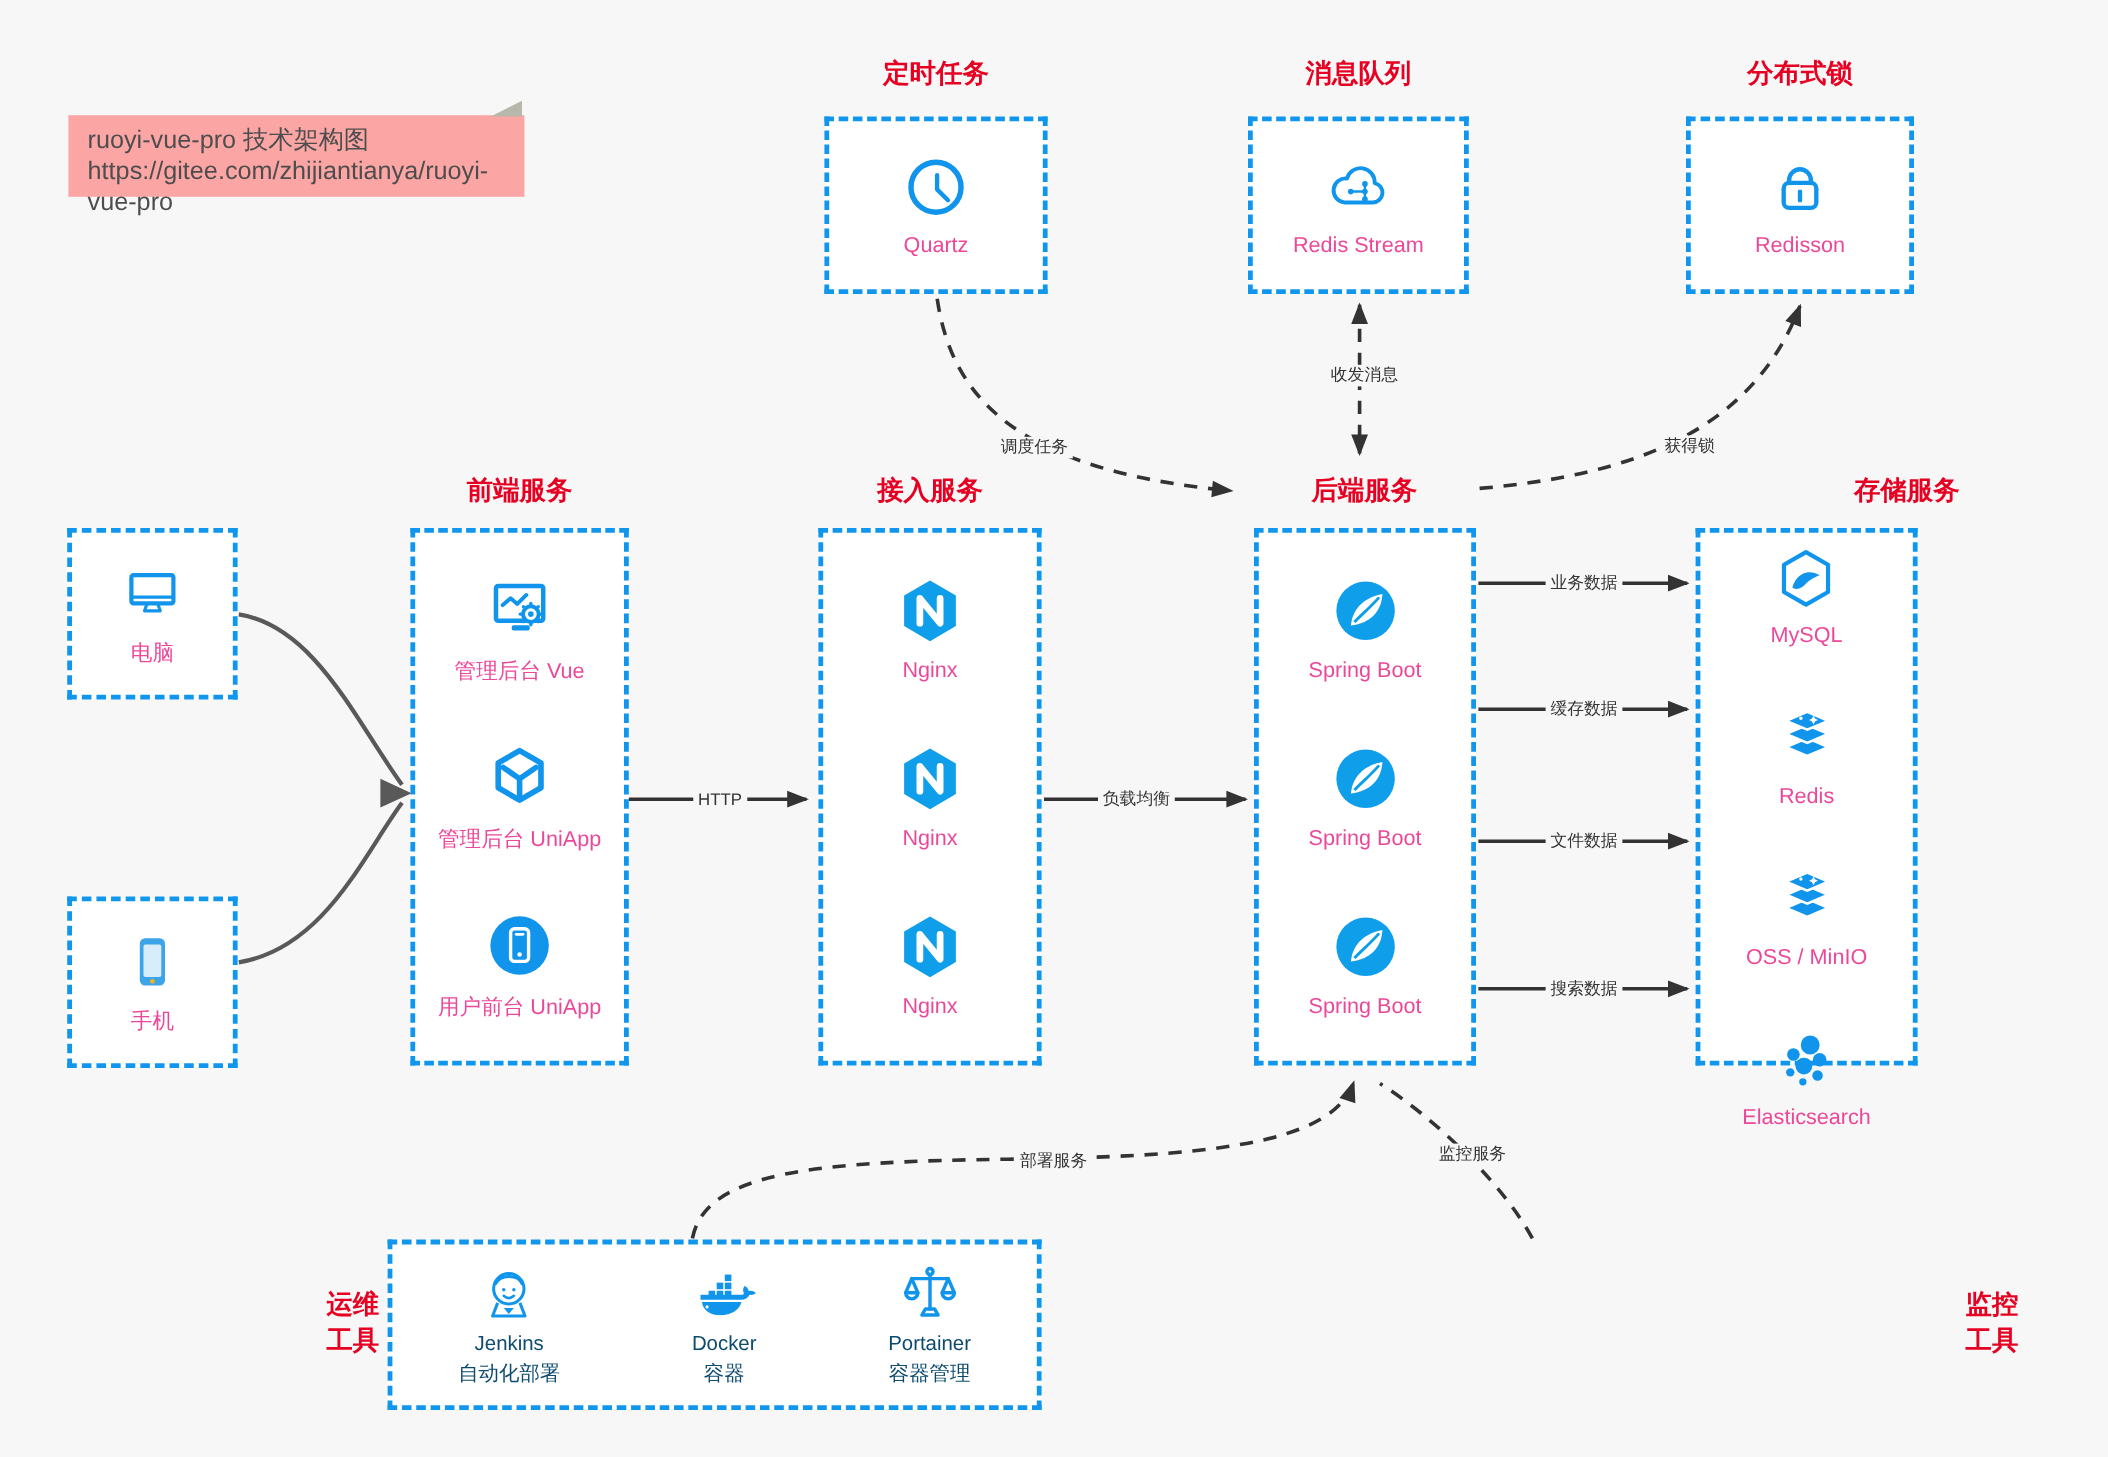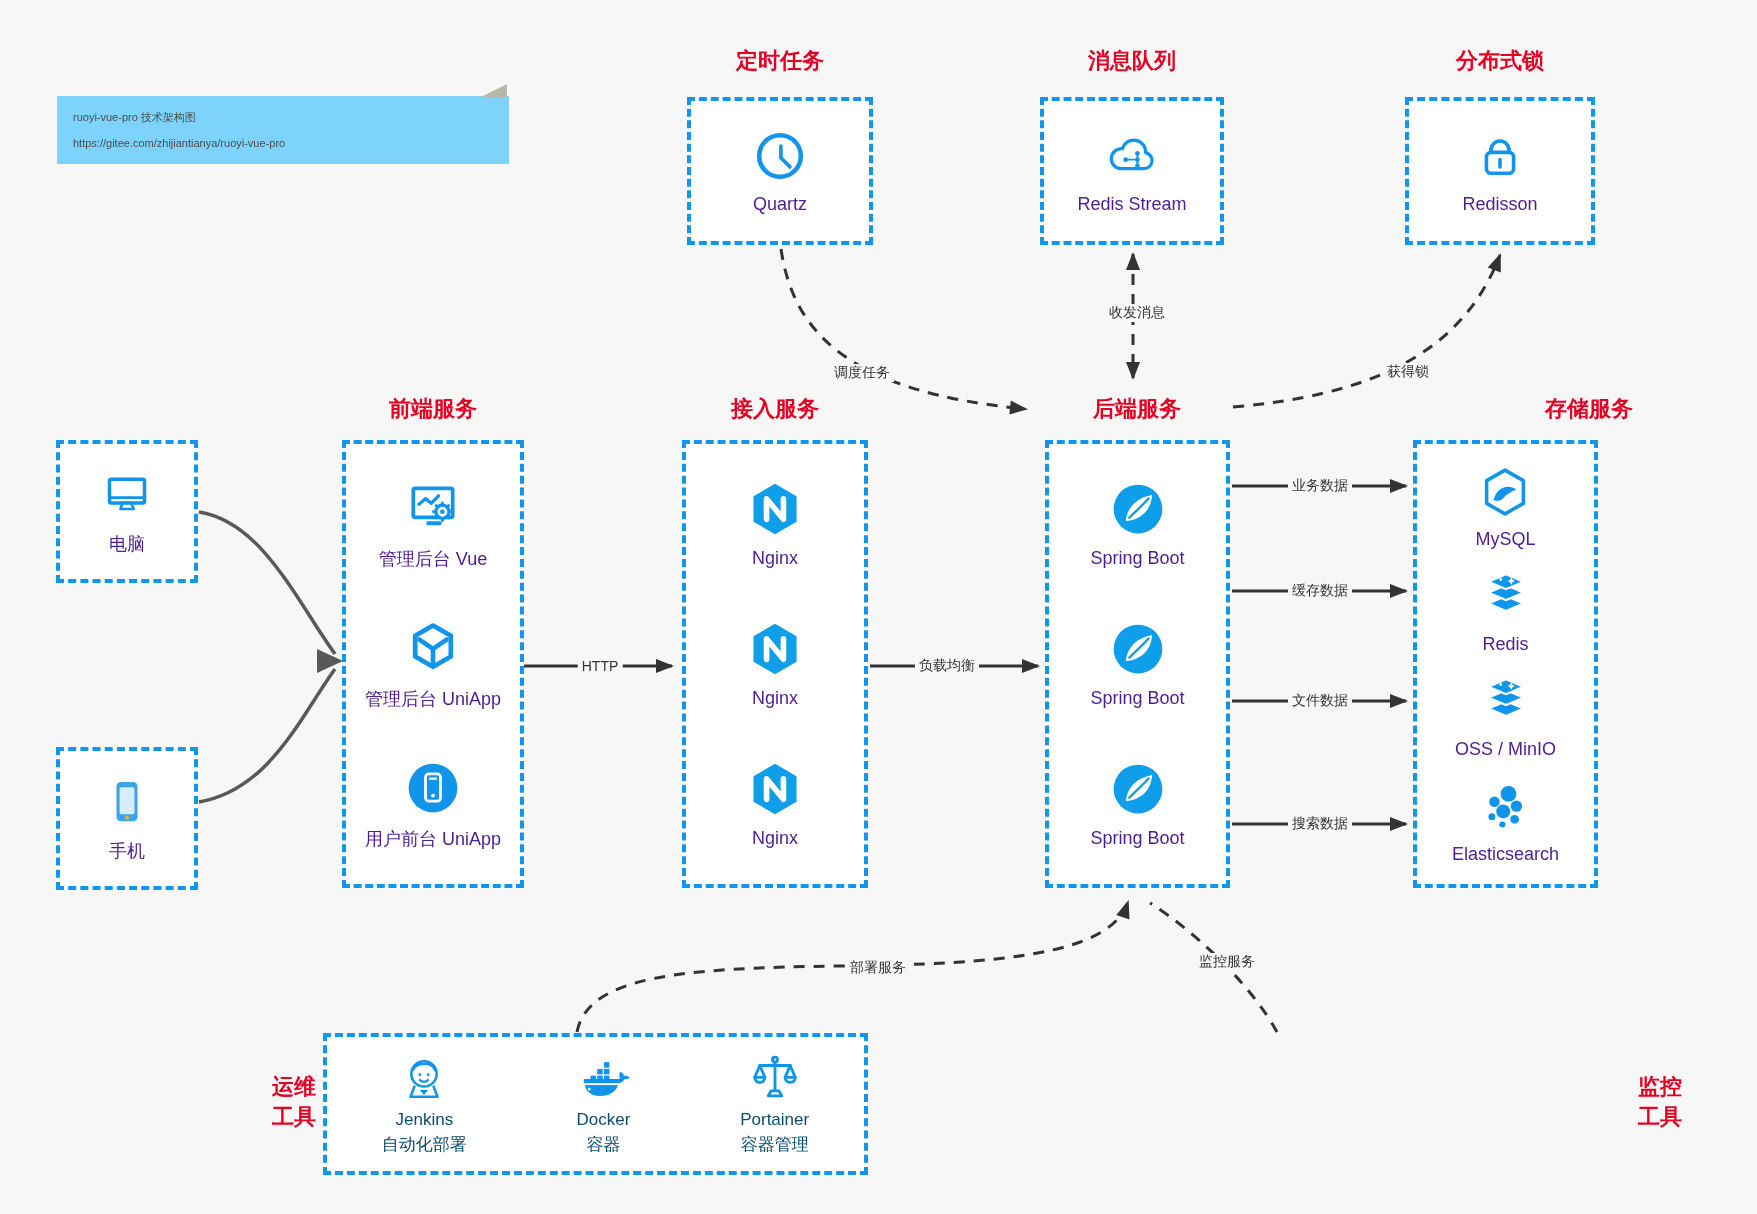--- a/index.html
+++ b/index.html
@@ -1,36 +1,36 @@
 <!DOCTYPE html>
 <html><head>
 <meta charset="utf-8">
 <style>
   html,body { margin:0; padding:0; background:#f7f7f8; }
   .canvas { position:relative; width:1757px; height:1214px; background:#f7f7f8;
             font-family:"Liberation Sans", sans-serif; overflow:hidden; }
 
   
-  .note { position:absolute; left:57px; top:96px; width:452px; height:68px;
-          background:#7dd3fc; color:#4d4d4d; font-size:11px; line-height:26px;
+  .note { position:absolute; left:57px; top:96px; width:380px; height:68px;
+          background:#fca5a5; color:#4d4d4d; font-size:21px; line-height:26px;
           padding:8px 0 0 16px; box-sizing:border-box; z-index:1; }
   .note-fold { position:absolute; top:-12px; right:2px; width:0; height:0;
                border-bottom:13px solid #b7b7ab; border-left:26px solid transparent; }
 
   
   .dashed-box { position:absolute; border:4px dashed #1196ee; background:#ffffff;
                 box-sizing:border-box; z-index:1; }
   .center  { display:flex; align-items:center; justify-content:center; }
   .col-box { display:flex; flex-direction:column; justify-content:space-around;
              align-items:center; padding:10px 0; }
   .row-box { display:flex; flex-direction:row; justify-content:space-around;
              align-items:center; }
 
   .node { display:flex; flex-direction:column; align-items:center; gap:9px; }
-  .node-label { font-size:18px; color:#4c1d95; white-space:nowrap; }
+  .node-label { font-size:18px; color:#ec4899; white-space:nowrap; }
 
   .tool-node { display:flex; flex-direction:column; align-items:center; gap:2px; }
   .tool-name, .tool-desc { font-size:17px; color:#0c4a6e; line-height:23px; white-space:nowrap; }
 
   .sec-title { position:absolute; transform:translateX(-50%); font-size:22px; font-weight:bold;
                color:#e60021; white-space:nowrap; z-index:1; }
   .side-title { position:absolute; font-size:22px; font-weight:bold; color:#e60021;
                 line-height:30px; text-align:right; z-index:1; }
 
   .edge-label { position:absolute; transform:translate(-50%,-50%); font-size:14px; color:#333;
@@ -342,21 +342,21 @@
       <div class="node-label">Spring Boot</div>
     </div>
     <div class="node">
       <svg class="ic" width="60" height="60" viewBox="0 0 64 64">
           <use href="#i-spring"></use>
         </svg>
       <div class="node-label">Spring Boot</div>
     </div>
   </div>
 
-  <div class="dashed-box col-box" style="left:1413px; top:440px; width:185px; height:448px;">
+  <div class="dashed-box col-box" style="left:1413px; top:440px; width:185px; height:448px;gap:48px;">
     <div class="node">
       <svg class="ic" width="56" height="56" viewBox="0 0 64 64">
           <use href="#i-mysql"></use>
         </svg>
       <div class="node-label">MySQL</div>
     </div>
     <div class="node">
       <svg class="ic" width="56" height="56" viewBox="0 0 64 64">
           <use href="#i-redis"></use>
         </svg>

